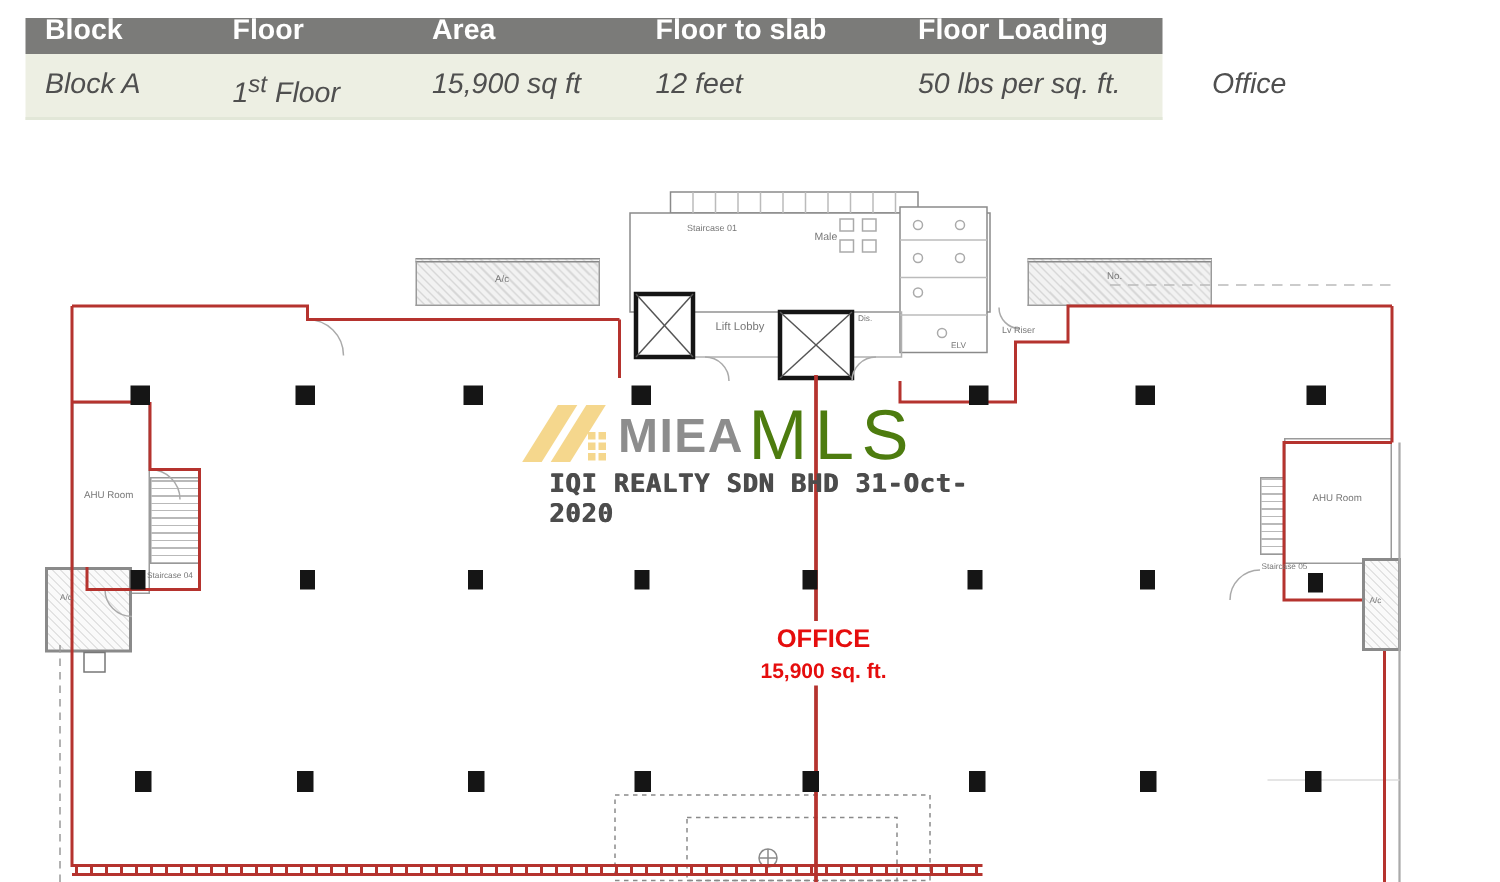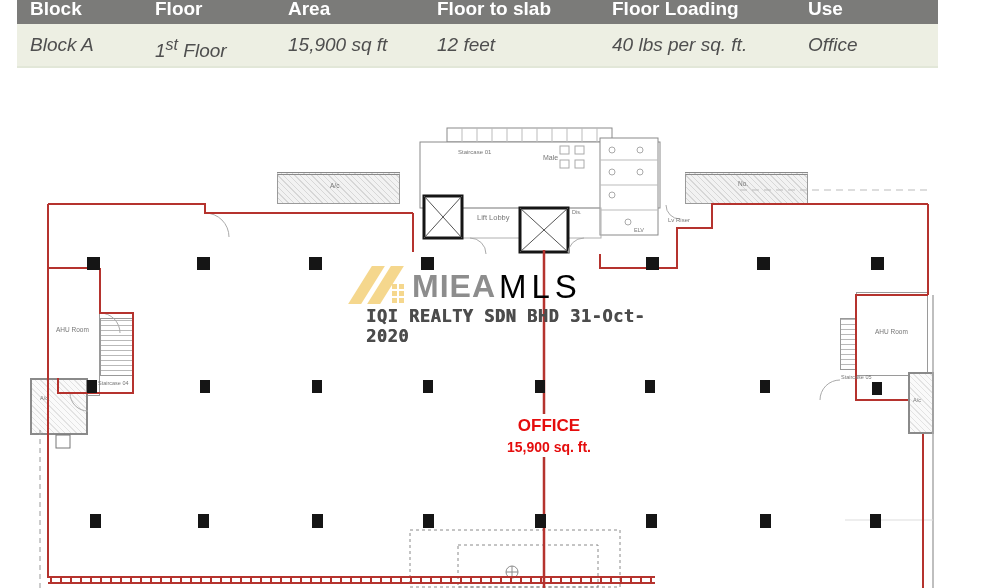--- a/index.html
+++ b/index.html
@@ -1,20 +1,20 @@
 <!DOCTYPE html>
 <html><head>
 <meta charset="utf-8">
 <style>
   html,body{margin:0;padding:0;background:#fff;}
   .page{position:relative;width:1000px;height:588px;background:#fff;overflow:hidden;
         font-family:"Liberation Sans",sans-serif;}
 
   
-  .spec-table{position:absolute;left:17px;top:0;width:921px;}
+  .spec-table{position:absolute;left:17px;top:12px;width:758px;}
   .t-grid{display:grid;grid-template-columns:125px 133px 149px 175px 196px auto;padding-left:13px;}
   .thead{height:24px;overflow:hidden;background:#7b7b79;}
   .thead .cell{font-size:19px;font-weight:bold;color:#fff;line-height:31px;margin-top:-7px;white-space:nowrap;}
   .trow{height:42px;background:#edefe3;border-bottom:2px solid #e2e7d8;font-style:italic;}
   .trow .cell{font-size:19px;color:#4f4f4f;line-height:42px;white-space:nowrap;}
   .trow sup{font-size:16px;}
 
   
   .plan{position:absolute;left:0;top:100px;width:828px;height:488px;}
   .plan svg{position:absolute;left:0;top:0;z-index:2;}
@@ -30,21 +30,21 @@
   
   .wm{position:absolute;left:346px;top:166px;z-index:3;width:320px;}
   .wm-row{display:flex;align-items:center;}
   .wm-logo{position:relative;width:62px;height:40px;margin-right:4px;}
   .wm-s{position:absolute;top:0;width:13px;height:38px;background:#f5d78d;transform:skewX(-32deg);}
   .wm-s.s1{left:14px;} .wm-s.s2{left:33px;}
   .wm-dots{position:absolute;left:46px;top:18px;width:13px;height:20px;display:grid;
            grid-template-columns:5px 5px;grid-auto-rows:5px;gap:2px;}
   .wm-dots span{background:#f5d78d;display:block;}
   .wm-miea{font-size:32px;font-weight:bold;color:#8d8d8d;letter-spacing:1px;line-height:1;}
-  .wm-mls{font-size:33px;font-weight:300;color:#000000;letter-spacing:5px;line-height:1;margin-left:3px;}
+  .wm-mls{font-size:47px;font-weight:300;color:#4d7c0f;letter-spacing:5px;line-height:1;margin-left:3px;}
   .wm-sub{margin-top:0;margin-left:20px;font-family:"DejaVu Sans Mono",monospace;font-weight:bold;
           font-size:17px;color:#4c4c4c;letter-spacing:0.5px;text-shadow:0.6px 0 0 #4c4c4c;}
 
   
   .office{position:absolute;left:466px;top:314px;width:166px;z-index:4;text-align:center;
           background:#fff;color:#e50d0d;font-weight:bold;padding:2px 0;}
   .office .l1{font-size:17px;}
   .office .l2{font-size:14px;margin-top:3px;}
 </style>
 </head>
@@ -59,21 +59,21 @@
       <div class="cell">Area</div>
       <div class="cell">Floor to slab</div>
       <div class="cell">Floor Loading</div>
       <div class="cell">Use</div>
     </div>
     <div class="trow t-grid">
       <div class="cell">Block A</div>
       <div class="cell"><span>1</span><sup>st</sup>&nbsp;<span>Floor</span></div>
       <div class="cell">15,900 sq ft</div>
       <div class="cell">12 feet</div>
-      <div class="cell">40 lbs per sq. ft.</div>
+      <div class="cell">50 lbs per sq. ft.</div>
       <div class="cell">Office</div>
     </div>
   </div>
 
   <div class="plan">
 
     <div class="blk hatch" style="left:277px;top:72px;width:123px;height:32px;"></div>
     <div class="blk hatch" style="left:685px;top:72px;width:123px;height:32px;"></div>
     <div class="blk stairs-v" style="left:448px;top:44px;width:70px;height:46px;"></div>
     <div class="blk stairs-h" style="left:100px;top:218px;width:34px;height:58px;"></div>

